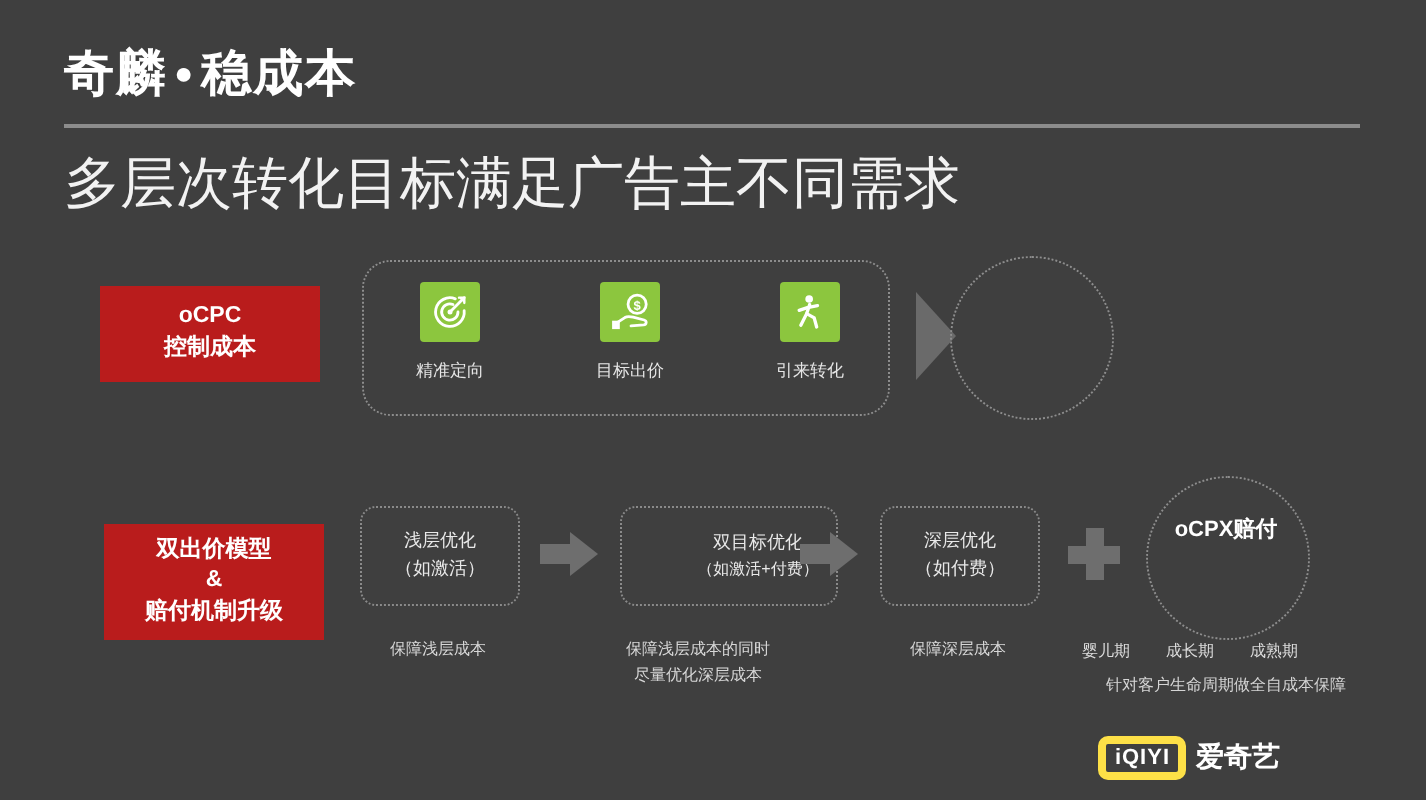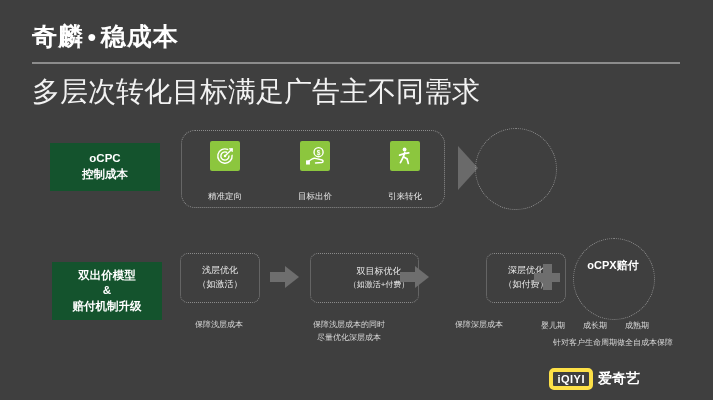--- a/index.html
+++ b/index.html
@@ -23,21 +23,21 @@
     position:absolute;left:32px;top:62px;width:648px;height:2px;
     background:#8c8c8c;
   }
   .subtitle{
     position:absolute;left:32px;top:73px;
     font-size:28px;font-weight:400;color:#f2f2f2;white-space:nowrap;
   }
 
   
   .solidbox{
-    position:absolute;background:#14532d;
+    position:absolute;background:#b91c1c;
     display:flex;flex-direction:column;align-items:center;justify-content:center;
     text-align:center;color:#ffffff;line-height:1.35;
   }
   .dotrect{
     position:absolute;
     border:1px dotted #8d8d8d;border-radius:14px;
   }
   .dotcircle{
     position:absolute;border:1px dotted #8d8d8d;border-radius:50%;
   }
@@ -48,21 +48,21 @@
   }
   .caption{
     position:absolute;text-align:center;color:#d8d8d8;
     font-size:8px;line-height:1.6;white-space:nowrap;
   }
   .iconcell{position:absolute;width:60px;text-align:center;}
   .iconsq{
     width:30px;height:30px;margin:0 auto;background:#8cc63e;
     border-radius:2px;display:flex;align-items:center;justify-content:center;
   }
-  .iconlbl{margin-top:20px;font-size:8.5px;color:#e6e6e6;white-space:nowrap;}
+  .iconlbl{margin-top:9px;font-size:8.5px;color:#e6e6e6;white-space:nowrap;}
 
   
   .tri{
     position:absolute;width:0;height:0;
     border-top:22px solid transparent;border-bottom:22px solid transparent;
     border-left:20px solid #6a6a6a;
   }
   
   .barrow{position:absolute;width:30px;height:22px;}
   .barrow .shaft{position:absolute;left:0;top:6px;width:17px;height:10px;background:#6e6e6e;}
@@ -176,21 +176,21 @@
   <div class="caption" style="left:299px;top:319px;width:100px;">
     <div>保障浅层成本的同时</div>
     <div>尽量优化深层成本</div>
   </div>
 
   <div class="barrow" style="left:400px;top:266px;">
     <div class="shaft"></div>
       <div class="head"></div>
   </div>
 
-  <div class="pillbox" style="left:440px;top:253px;width:78px;height:48px;font-size:9px;margin-left:46px;">
+  <div class="pillbox" style="left:440px;top:253px;width:78px;height:48px;font-size:9px;">
     <div>深层优化</div>
     <div>（如付费）</div>
   </div>
   <div class="caption" style="left:429px;top:319px;width:100px;">
     <div>保障深层成本</div>
   </div>
 
   <div class="plus" style="left:534px;top:264px;">
     <div class="h"></div>
       <div class="v"></div>

